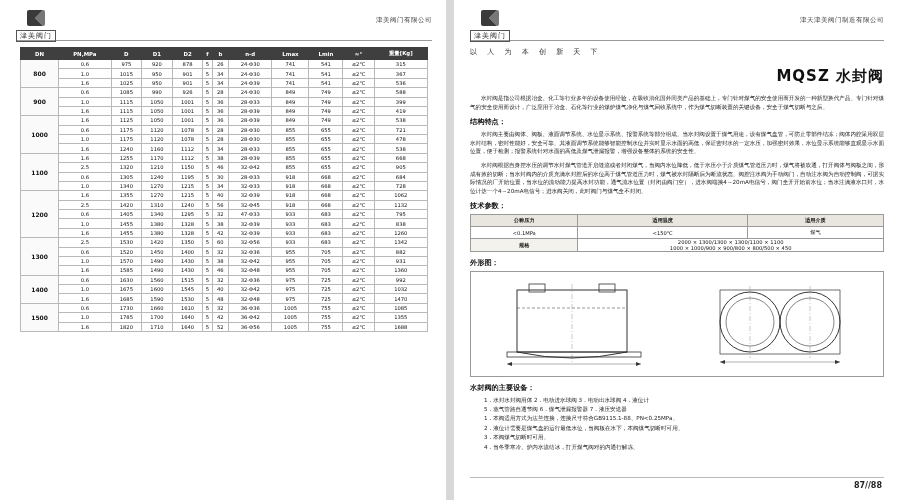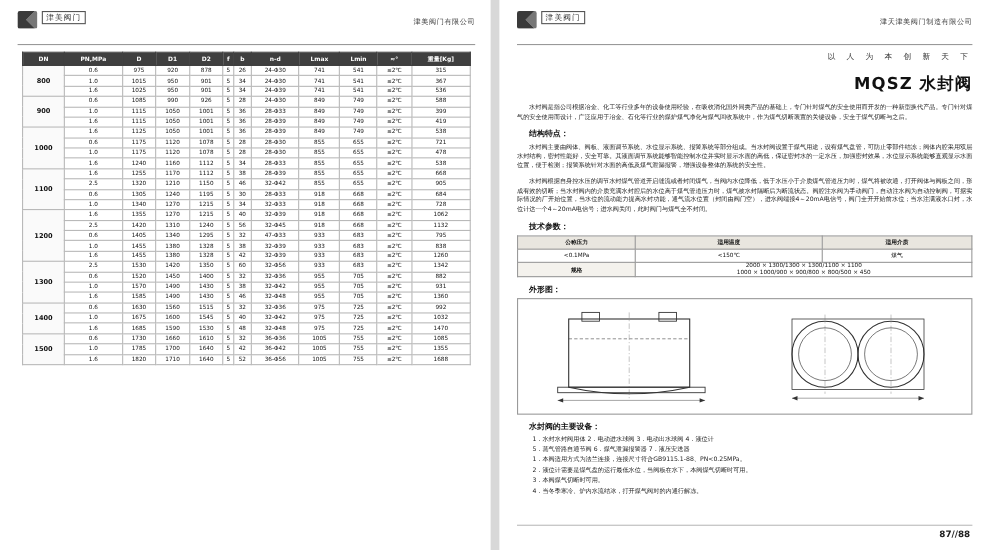--- a/index.html
+++ b/index.html
@@ -12,21 +12,21 @@
   .page{
     position:relative;
     background:#ffffff;
     box-sizing:border-box;
   }
   .page-left{width:446px;height:500px;padding:10px 14px 14px 16px;}
   .page-right{width:446px;height:500px;padding:10px 16px 14px 16px;}
 
   
   .pg-header{display:flex;align-items:flex-start;justify-content:space-between;height:28px;}
-  .brand{display:flex;align-items:flex-start;gap:4px;}
+  .brand{display:flex;align-items:center;gap:4px;flex-direction:column;}
   .brand-mark{
     width:18px;height:16px;
     background:
       linear-gradient(135deg,#3a3a3a 0%,#3a3a3a 45%,transparent 46%),
       linear-gradient(45deg,#3a3a3a 0%,#3a3a3a 45%,transparent 46%);
     background-color:#777;
     border-radius:2px;
   }
   .brand-text{
     font-size:7px;line-height:8px;color:#333;
@@ -60,21 +60,21 @@
   .doc-title{
     text-align:right;font-size:15px;font-weight:bold;color:#111;
     letter-spacing:1px;margin:10px 0 8px 0;
     font-family:"DejaVu Sans","Liberation Sans",sans-serif;
   }
   .para{
     font-size:5.6px;line-height:8.6px;color:#222;text-align:justify;
     text-indent:11px;margin:0 0 5px 0;
   }
   .sec-h{
-    font-size:7.2px;font-weight:bold;color:#111;margin:6px 0 3px 11px;
+    font-size:7.2px;font-weight:bold;color:#111;margin:6px 0 3px 0;
   }
   .sub-list{margin:0;padding:0 0 0 14px;list-style:none;}
   .sub-list li{font-size:5.6px;line-height:9px;color:#222;}
 
   
   table.params{
     border-collapse:collapse;width:100%;font-size:5.2px;color:#111;margin:2px 0 6px 0;
   }
   table.params th{
     background:#e9e6df;border:.5px solid #9a9a9a;padding:2px 0;font-weight:bold;text-align:center;
@@ -522,21 +522,21 @@
 
   <div class="page page-right">
     <div class="pg-header">
       <div class="brand">
         <div class="brand-mark"></div>
         <div class="brand-text">津美阀门</div>
       </div>
       <div class="co-name">津天津美阀门制造有限公司</div>
     </div>
     <div class="hdr-rule"></div>
-    <div class="slogan" style="text-align:right">以 人 为 本     创 新 天 下</div>
+    <div class="slogan" style="">以 人 为 本     创 新 天 下</div>
 
     <div class="doc-title">MQSZ 水封阀</div>
 
     <p class="para">水封阀是指公司根据冶金、化工等行业多年的设备使用经验，在吸收消化国外同类产品的基础上，专门针对煤气的安全使用而开发的一种新型换代产品。专门针对煤气的安全使用而设计，广泛应用于冶金、石化等行业的煤炉煤气净化与煤气回收系统中，作为煤气切断装置的关键设备，安全于煤气切断与之后。</p>
 
     <div>
       <div class="sec-h">结构特点：</div>
       <p class="para">水封阀主要由阀体、阀板、液面调节系统、水位显示系统、报警系统等部分组成。当水封阀设置于煤气用途，设有煤气盘管，可防止零部件结冻；阀体内腔采用双层水封结构，密封性能好，安全可靠。其液面调节系统能够智能控制水位并实时显示水面的高低，保证密封水的一定水压，加强密封效果，水位显示系统能够直观显示水面位置，便于检测；报警系统针对水面的高低及煤气泄漏报警，增强设备整体的系统的安全性。</p>
     </div>
 

